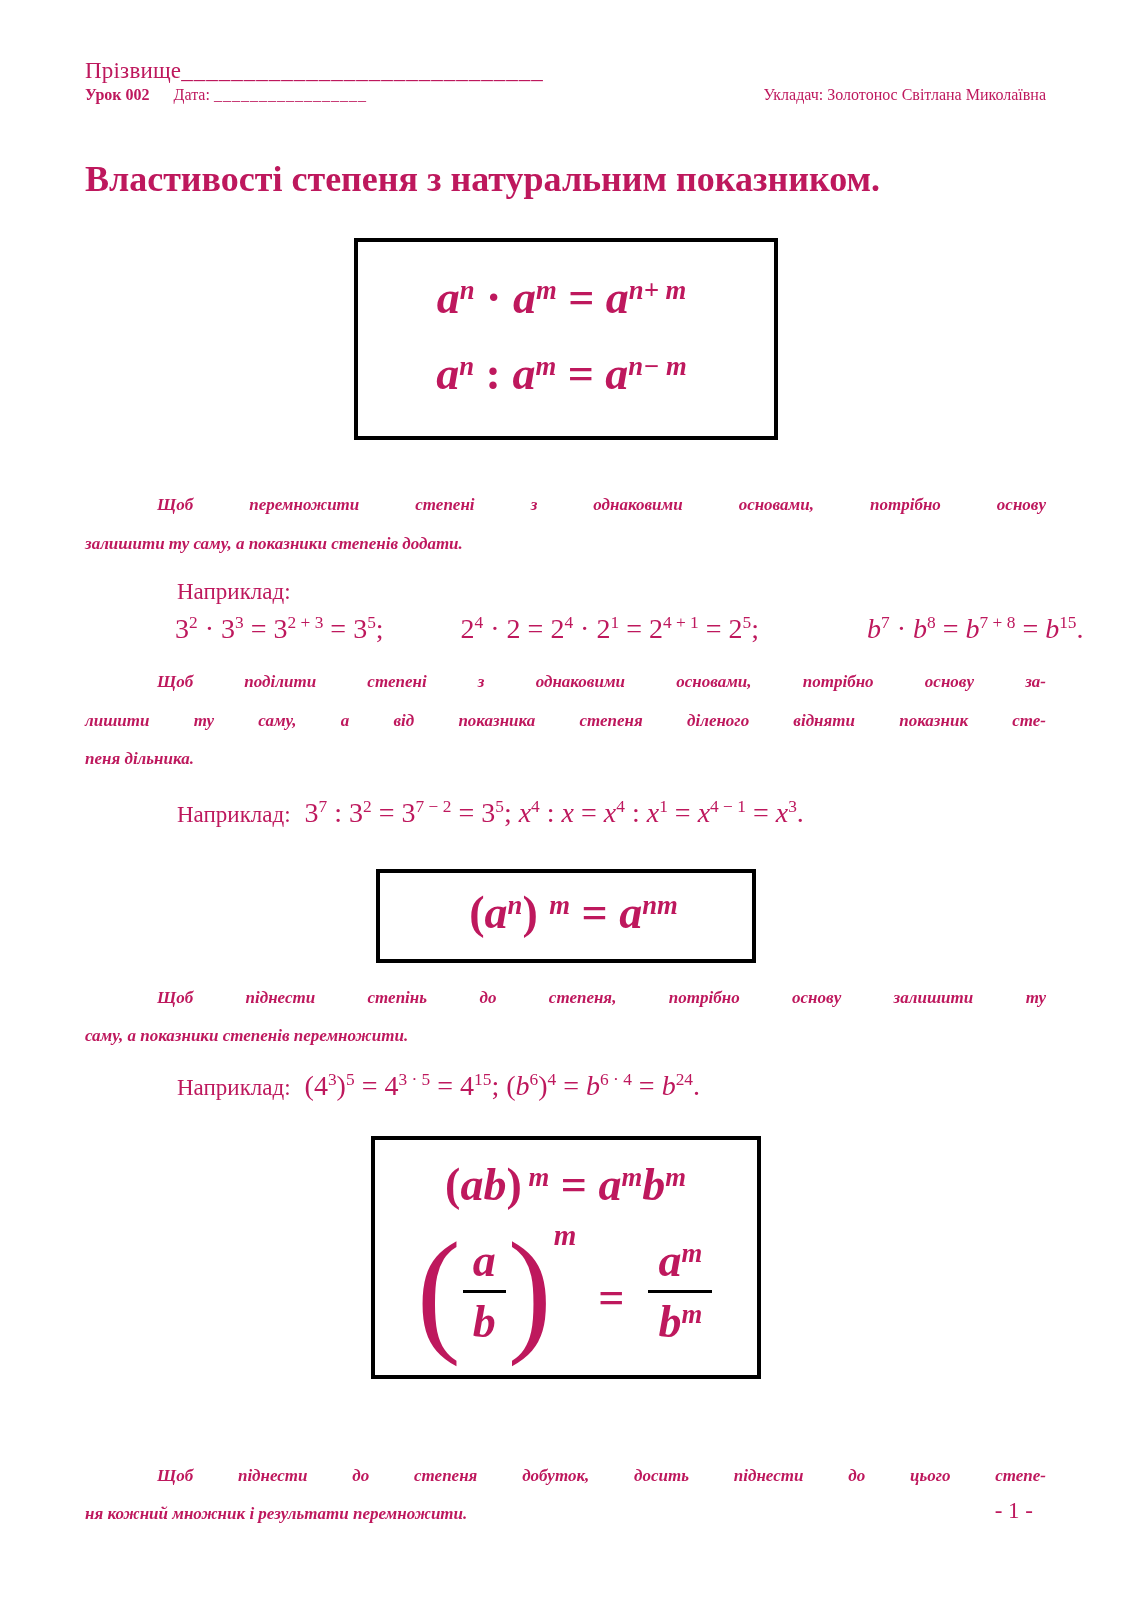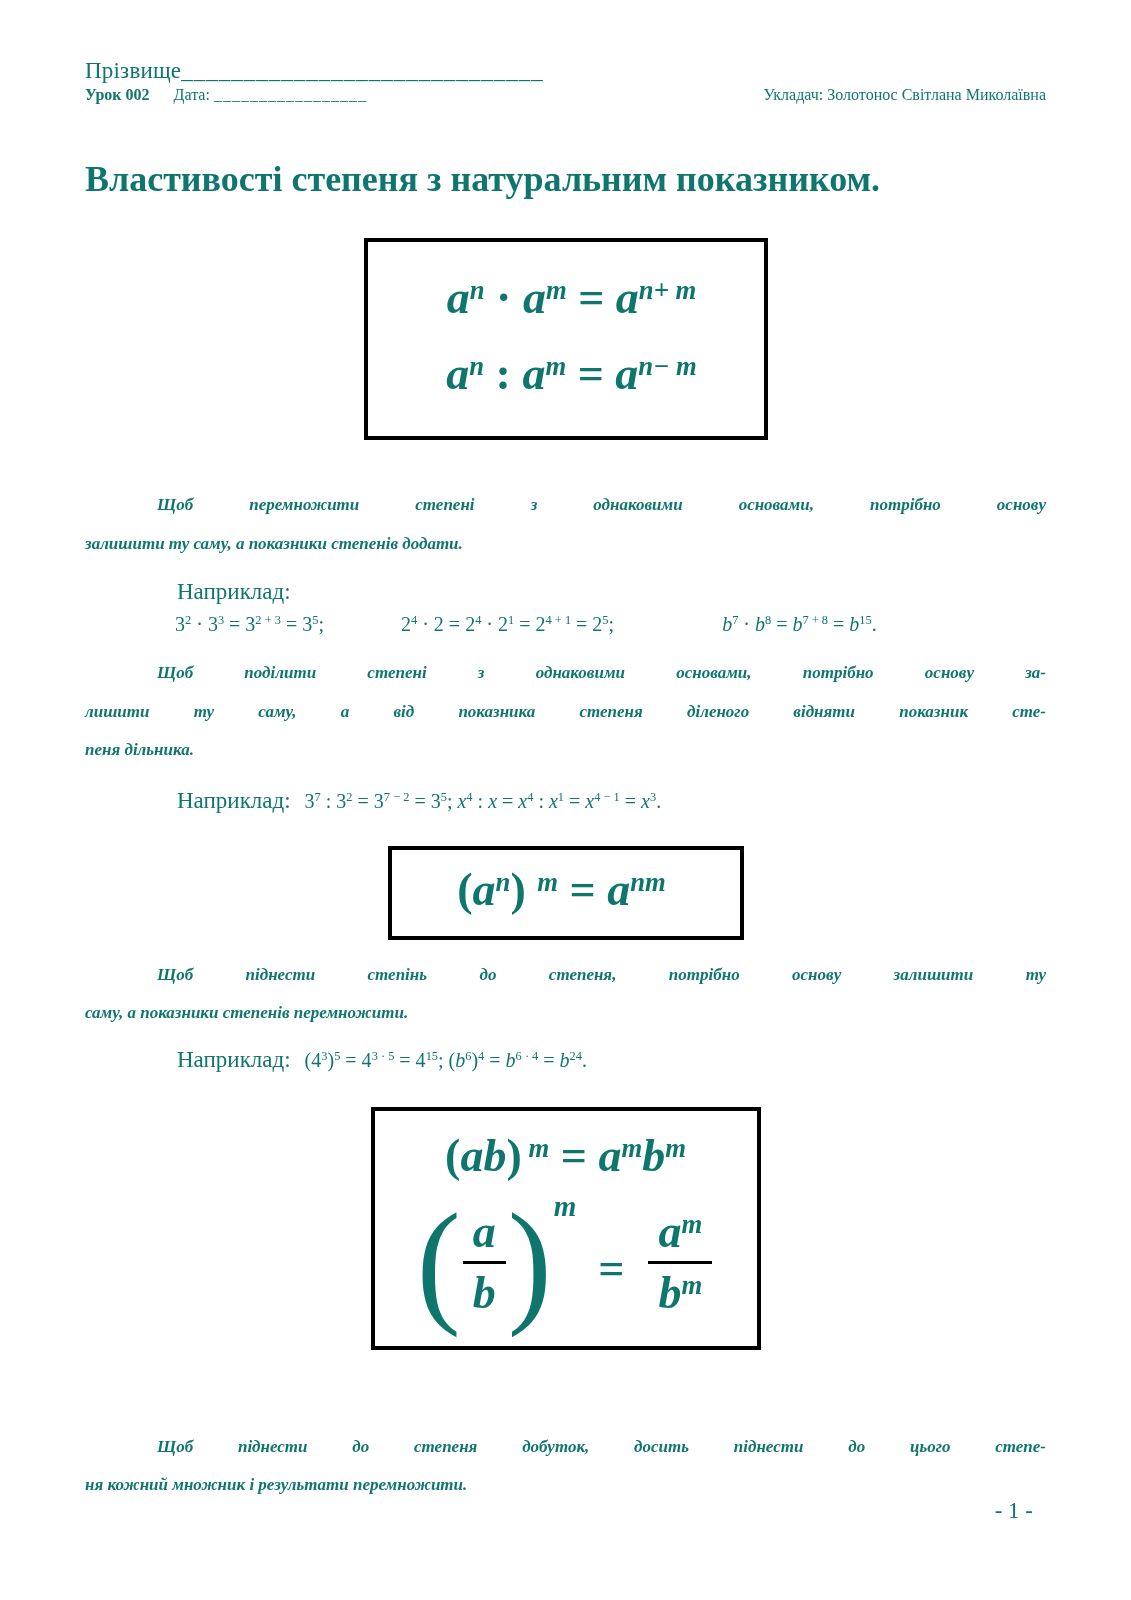--- a/index.html
+++ b/index.html
@@ -2,21 +2,21 @@
 <html lang="uk"><head>
 <meta charset="utf-8">
 <style>
   html,body { margin:0; padding:0; }
   body { background:#e8e8e8; }
   .page {
     position:relative;
     width:1131px; height:1600px;
     margin:0 auto;
     background:#ffffff;
-    color:#0f766e;
+    color:#be185d;
     font-family:"Liberation Serif", serif;
     overflow:hidden;
   }
   .content { padding:58px 85px 0 85px; }
 
   
   .hdr-line1 { font-size:23px; letter-spacing:0.2px; }
   .hdr-line2 { display:flex; justify-content:space-between; align-items:baseline; font-size:16px; margin-top:2px; }
   .hdr-left  { white-space:nowrap; }
   .lesson    { font-weight:bold; }
@@ -29,23 +29,23 @@
   
   .fbox {
     border:4px solid #000;
     margin:0 auto;
     font-weight:bold;
     font-size:46px;
     text-align:center;
   }
   .fbox .it { font-style:italic; }
   .fbox sup { font-size:0.58em; line-height:0; vertical-align:0.52em; }
-  .box1 { width:352px; margin-top:38px; padding:18px 16px 24px 28px; }
+  .box1 { width:352px; margin-top:38px; padding:18px 36px 24px 28px; }
   .box1 .fline { line-height:76px; white-space:nowrap; }
-  .box2 { width:300px; margin-top:32px; padding:10px 28px 16px 20px; }
+  .box2 { width:300px; margin-top:40px; padding:10px 28px 16px 44px; }
   .box2 .fline { line-height:60px; white-space:nowrap; }
   .box3 { width:330px; margin-top:34px; padding:16px 26px 30px 26px; }
   .box3 .fline { line-height:58px; white-space:nowrap; }
 
   
   .frow { display:flex; align-items:center; justify-content:center; margin-top:24px; font-size:46px; }
   .bigparen { font-size:132px; font-weight:400; line-height:0; transform:scaleY(1.05); }
   .frac { display:inline-flex; flex-direction:column; align-items:center; margin:0 2px; }
   .frac .num { padding:0 10px 6px 10px; border-bottom:3px solid #000; line-height:1.0; }
   .frac .den { padding:6px 10px 0 10px; line-height:1.0; }
@@ -56,21 +56,21 @@
   
   .rule { font-weight:bold; font-style:italic; font-size:17px; line-height:38.5px; }
   .rule .ln { text-align:justify; }
   .rule .ln.j { text-align-last:justify; }
   .rule .ln.first { text-indent:72px; }
 
   
   .exlabel { font-size:23px; margin-left:92px; }
   .math span, .math sup { font-style:normal; }
   .math .it { font-style:italic; }
-  .math { font-size:20px; white-space:nowrap; }
+  .math { font-size:28px; white-space:nowrap; }
   .math sup { font-size:0.62em; line-height:0; vertical-align:0.55em; }
   .exrow { display:flex; align-items:baseline; margin-top:8px; }
   .exrow .g1 { margin-left:90px; }
   .exrow .g2 { margin-left:77px; }
   .exrow .g3 { margin-left:108px; }
   .exline { display:flex; align-items:baseline; margin-left:92px; }
   .exline .exlabel-inline { font-size:23px; margin-right:14px; margin-left:0; }
 
   .mt1 { margin-top:46px; }
   .mt2 { margin-top:16px; }

